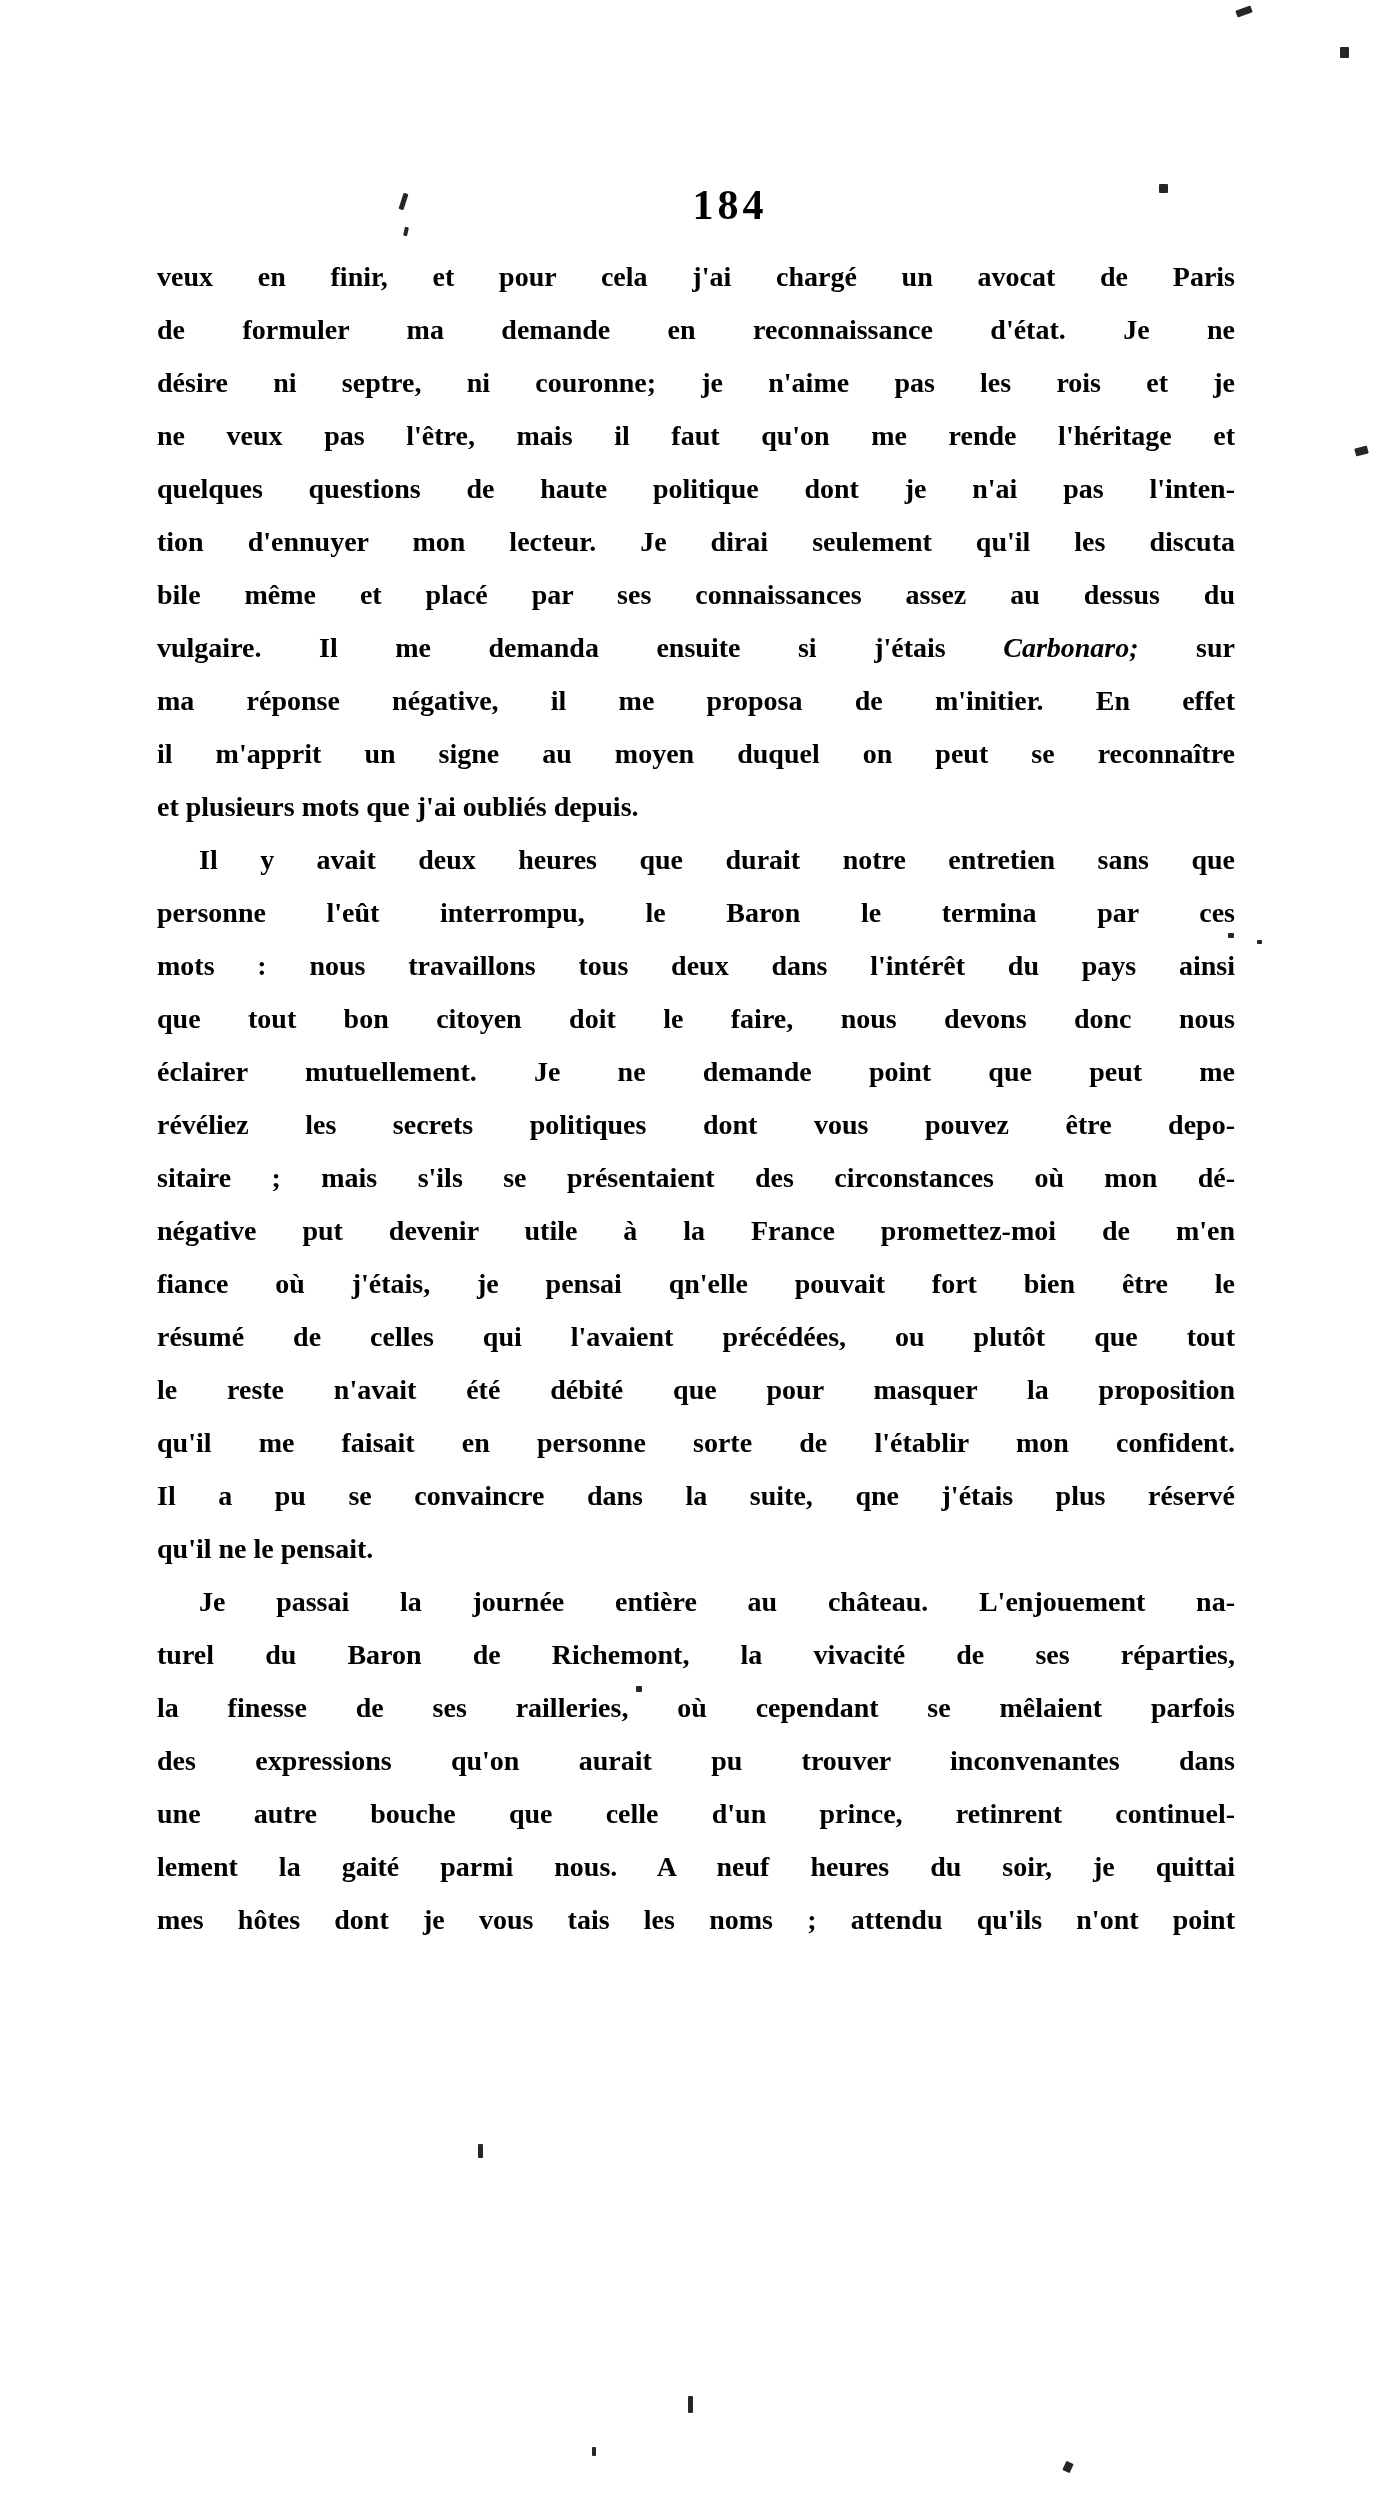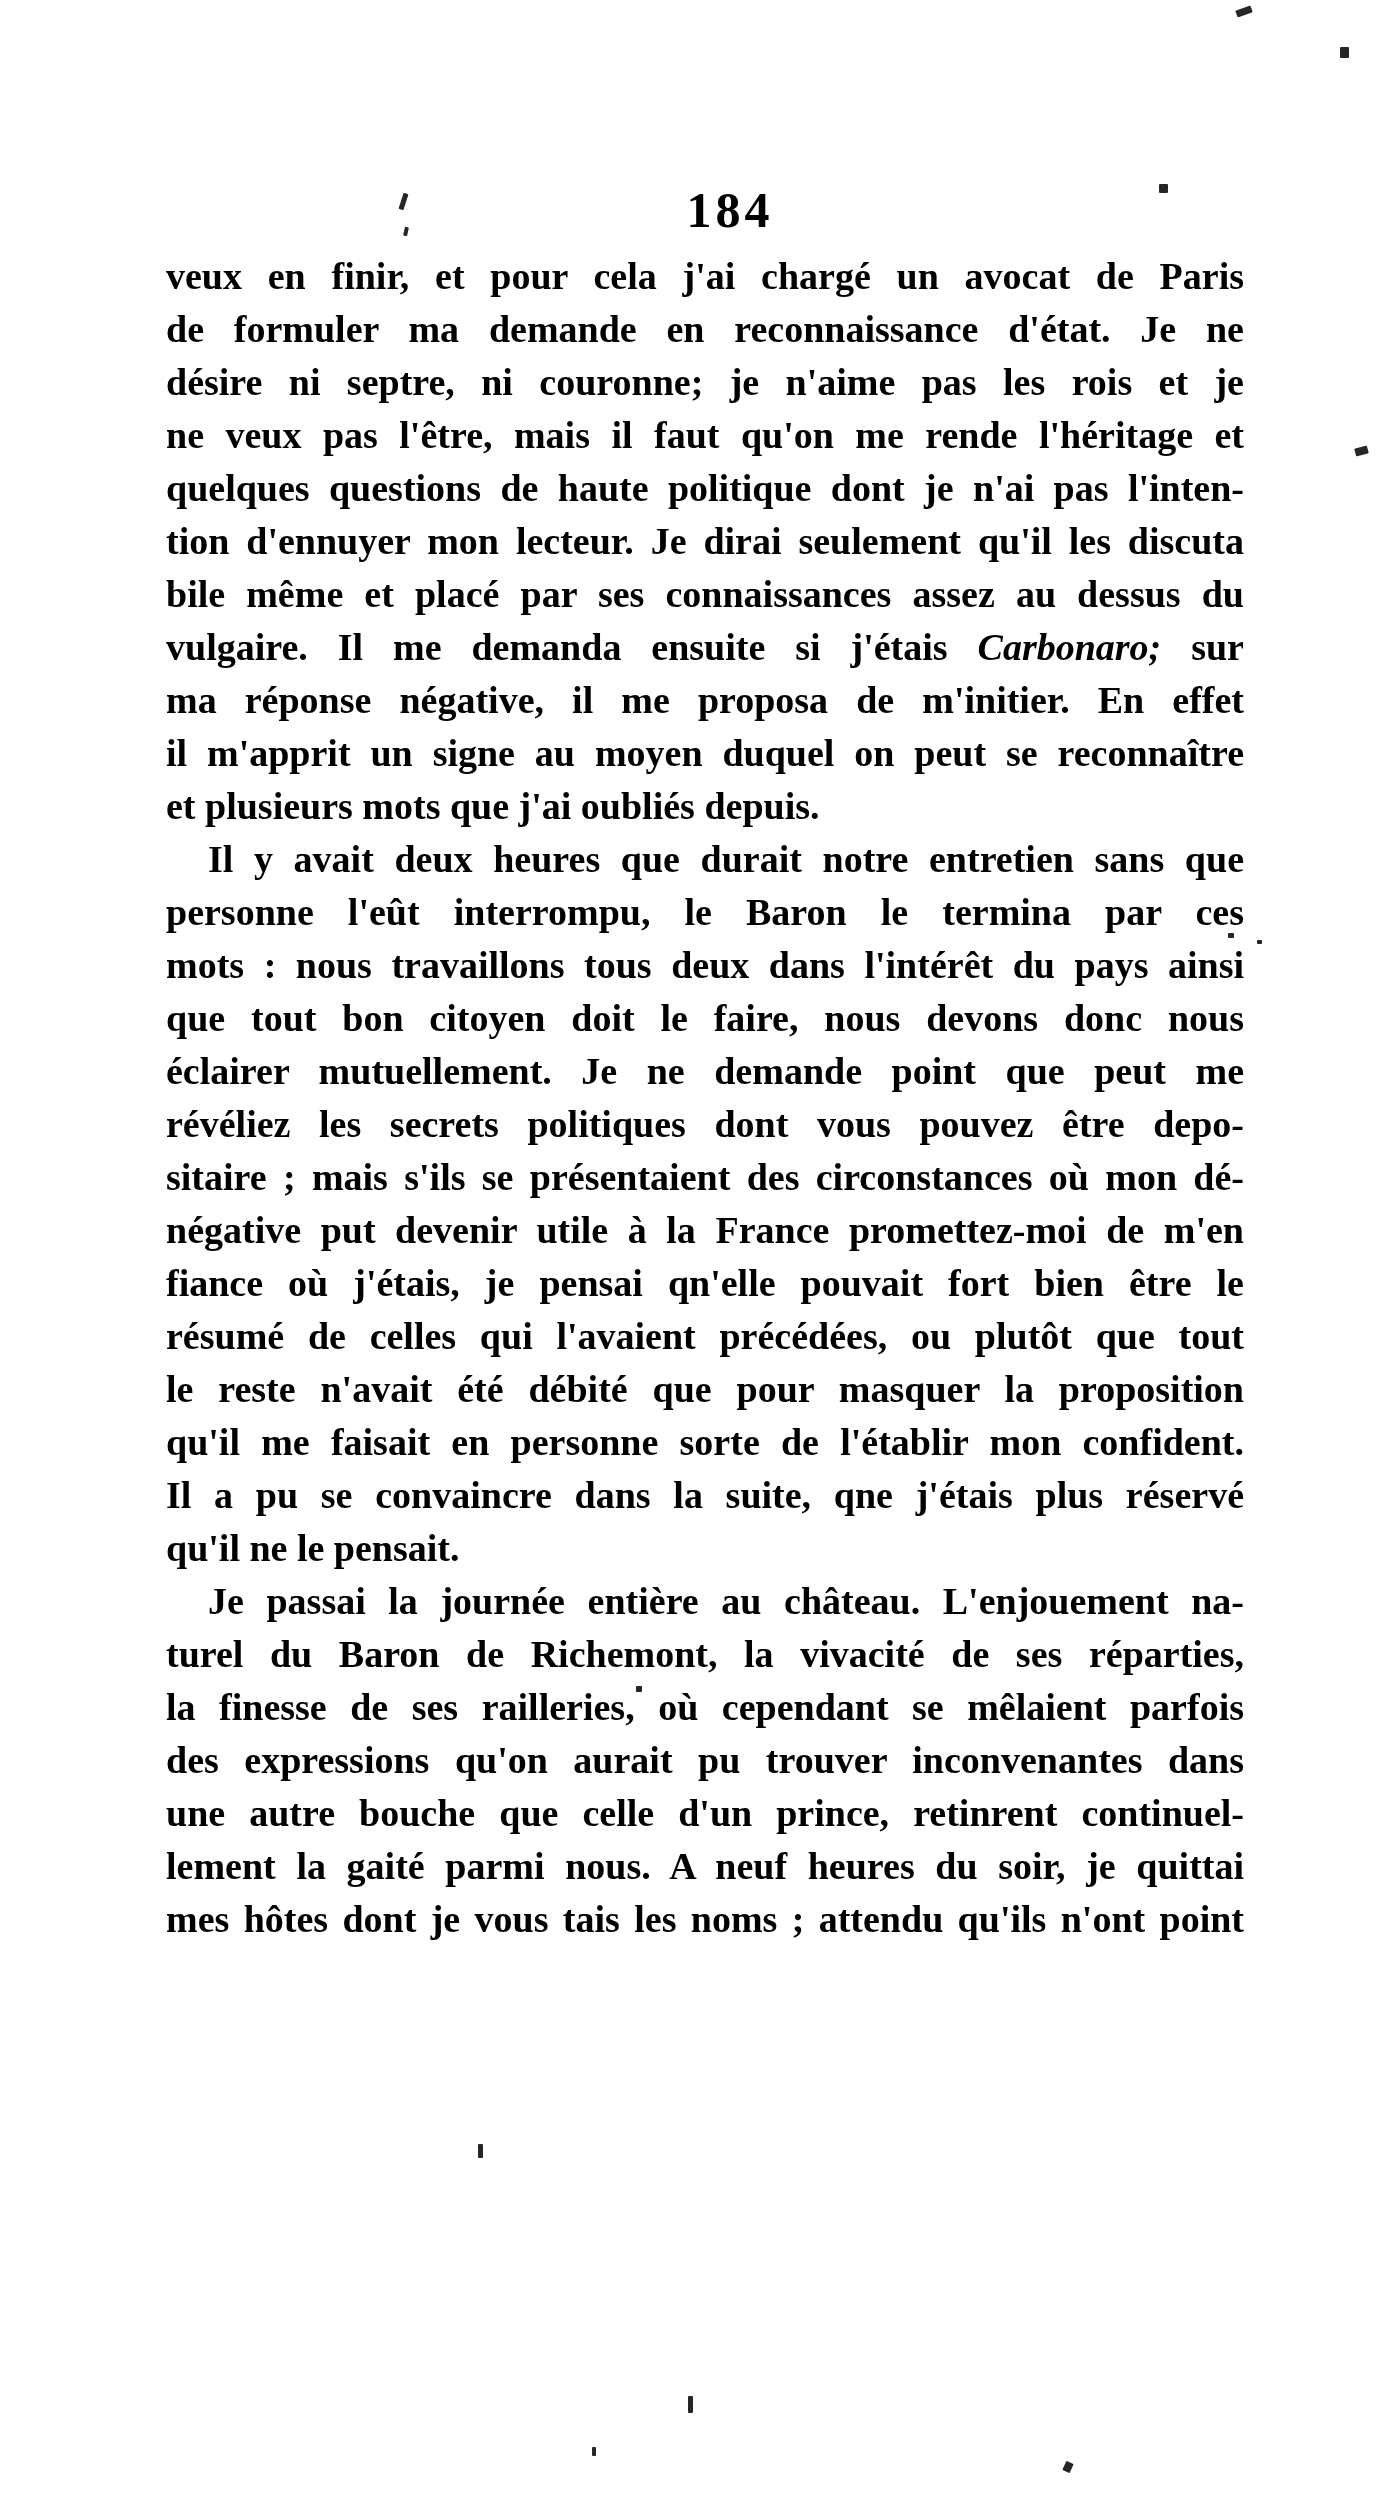--- a/index.html
+++ b/index.html
@@ -18,30 +18,30 @@
   .page {
     position: absolute;
     inset: 0;
     background: #ffffff;
   }
   .page-number {
     position: absolute;
     top: 181px;
     left: 730px;
     transform: translateX(-50%);
-    font-size: 50px;
+    font-size: 42px;
     font-weight: bold;
     letter-spacing: 4px;
   }
   .text-block {
     position: absolute;
-    left: 166px;
+    left: 157px;
     top: 250px;
     width: 1078px;
-    font-size: 38px;
+    font-size: 28px;
     font-weight: bold;
   }
   .paragraph {
     margin: 0;
   }
   .line {
     height: 53px;
     line-height: 53px;
     text-align: justify;
     text-align-last: justify;

